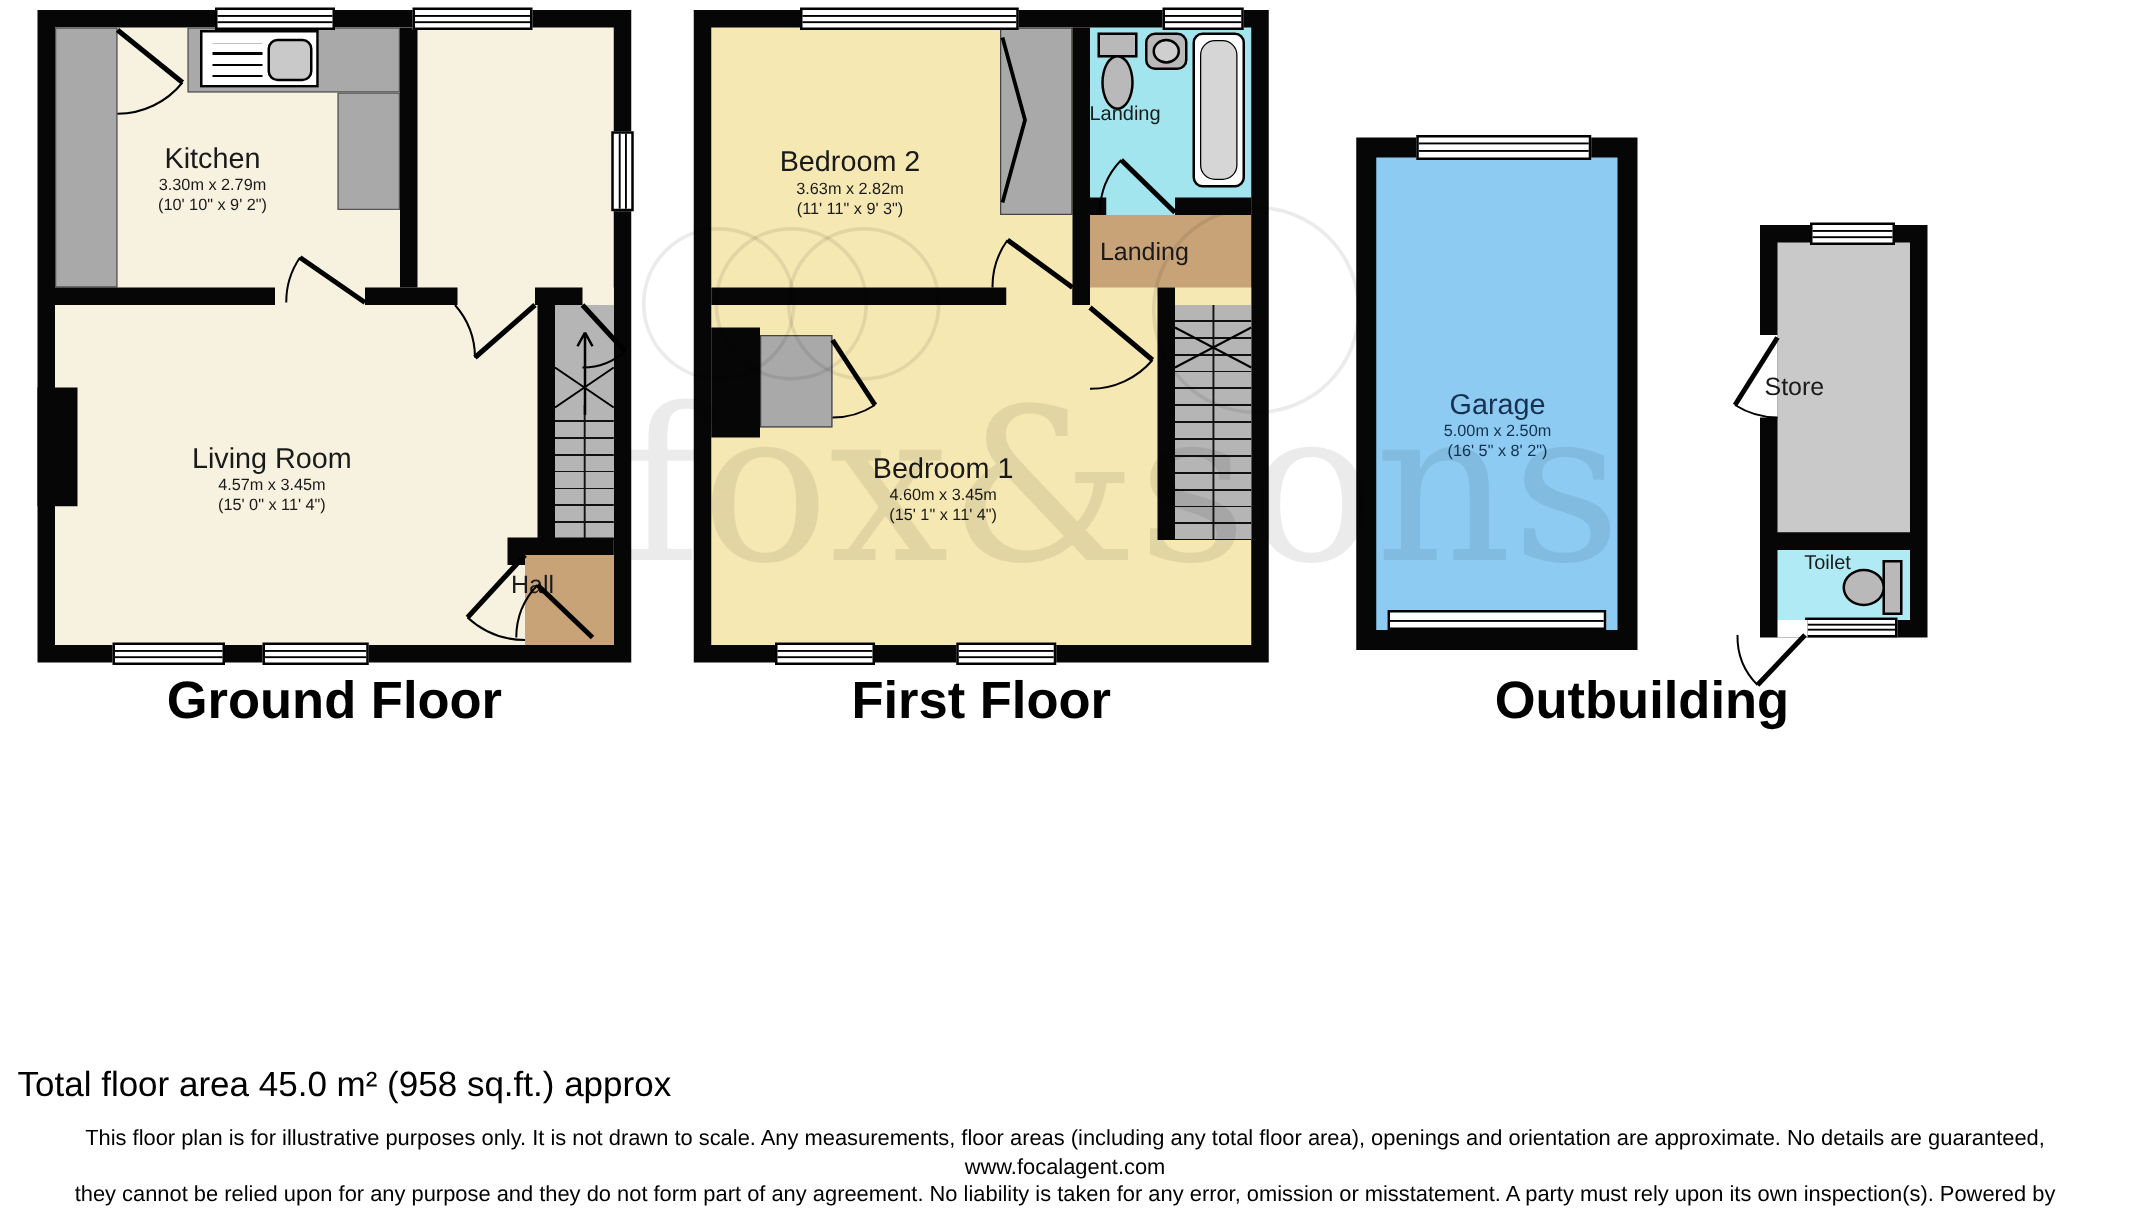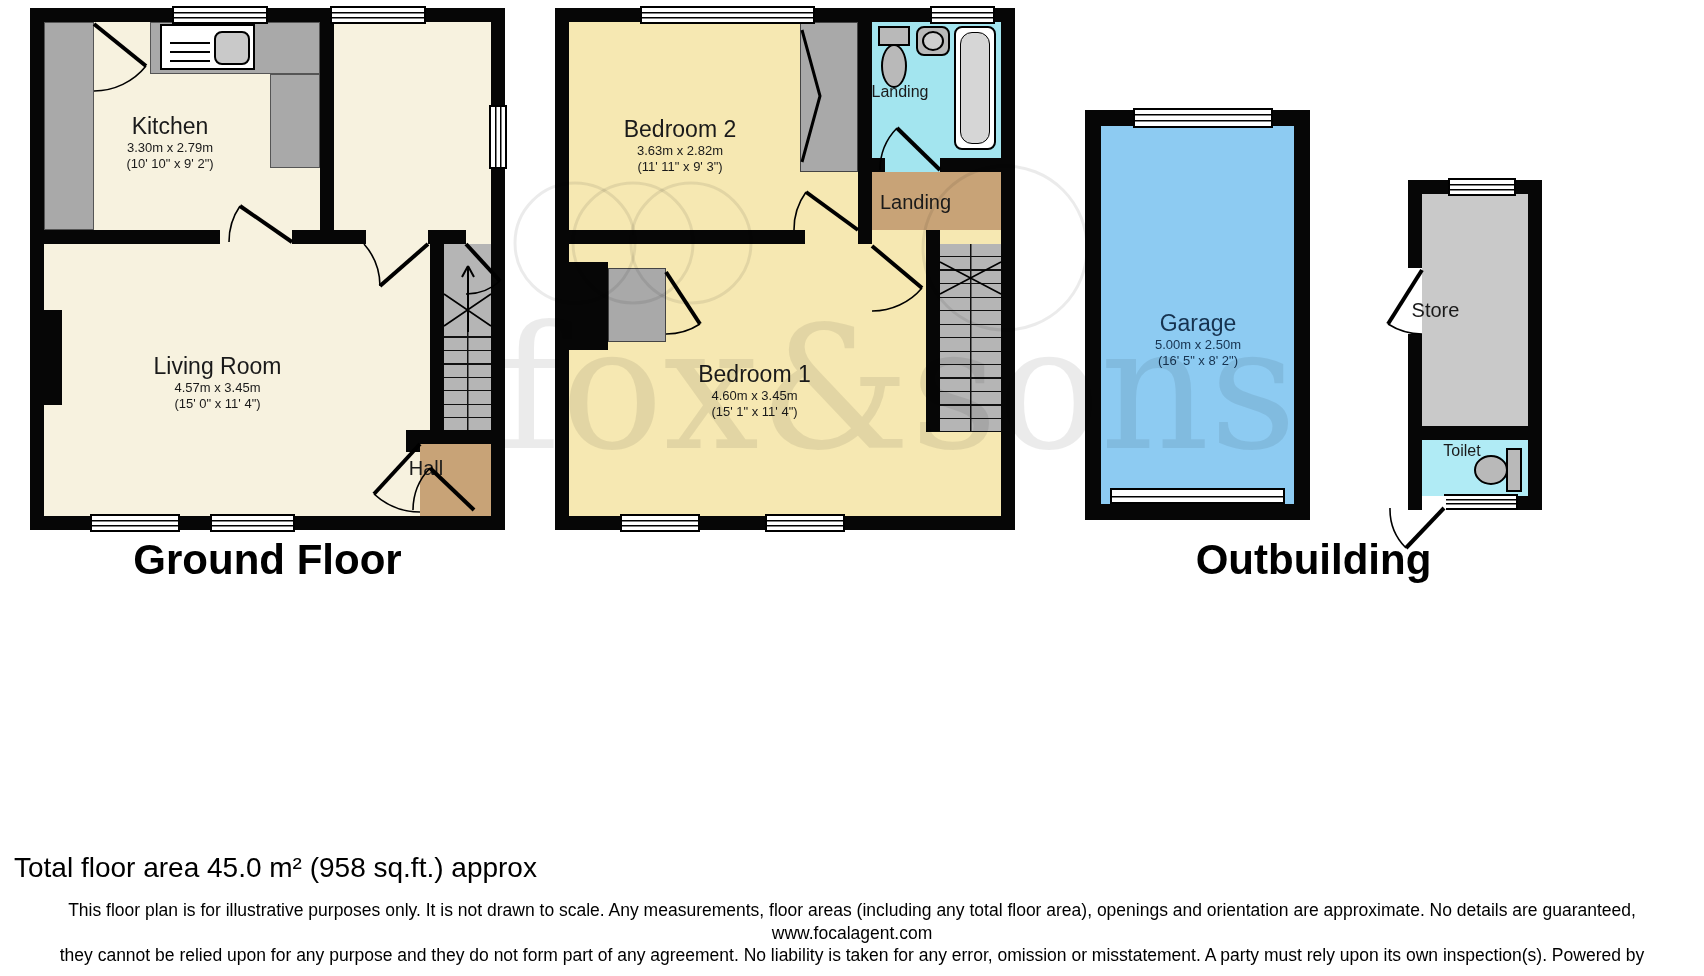--- a/index.html
+++ b/index.html
@@ -167,20 +167,21 @@
     <div class="rdim">(16' 5" x 8' 2")</div>
   </div>
   <div class="rlabel small" style="left:1388px;top:298px;width:95px;">
     <div class="rname">Store</div>
   </div>
   <div class="rlabel tiny" style="left:1434px;top:441px;width:56px;">
     <div class="rname">Toilet</div>
   </div>
 
   <div class="floor-title" style="left:30px;top:536px;width:475px;">Ground Floor</div>
+  <div class="floor-title" style="left:555px;top:536px;width:460px;">First Floor</div>
   <div class="floor-title" style="left:1085px;top:536px;width:457px;">Outbuilding</div>
 
   <svg class="overlay" width="1704" height="976">
     <g stroke="#000" fill="none">
 
       <g stroke-width="4">
         <path d="M94,24 L146,66"></path>
         <path d="M292,242 L240,206"></path>
         <path d="M428,244 L380,286"></path>
         <path d="M466,244 L500,281"></path>

